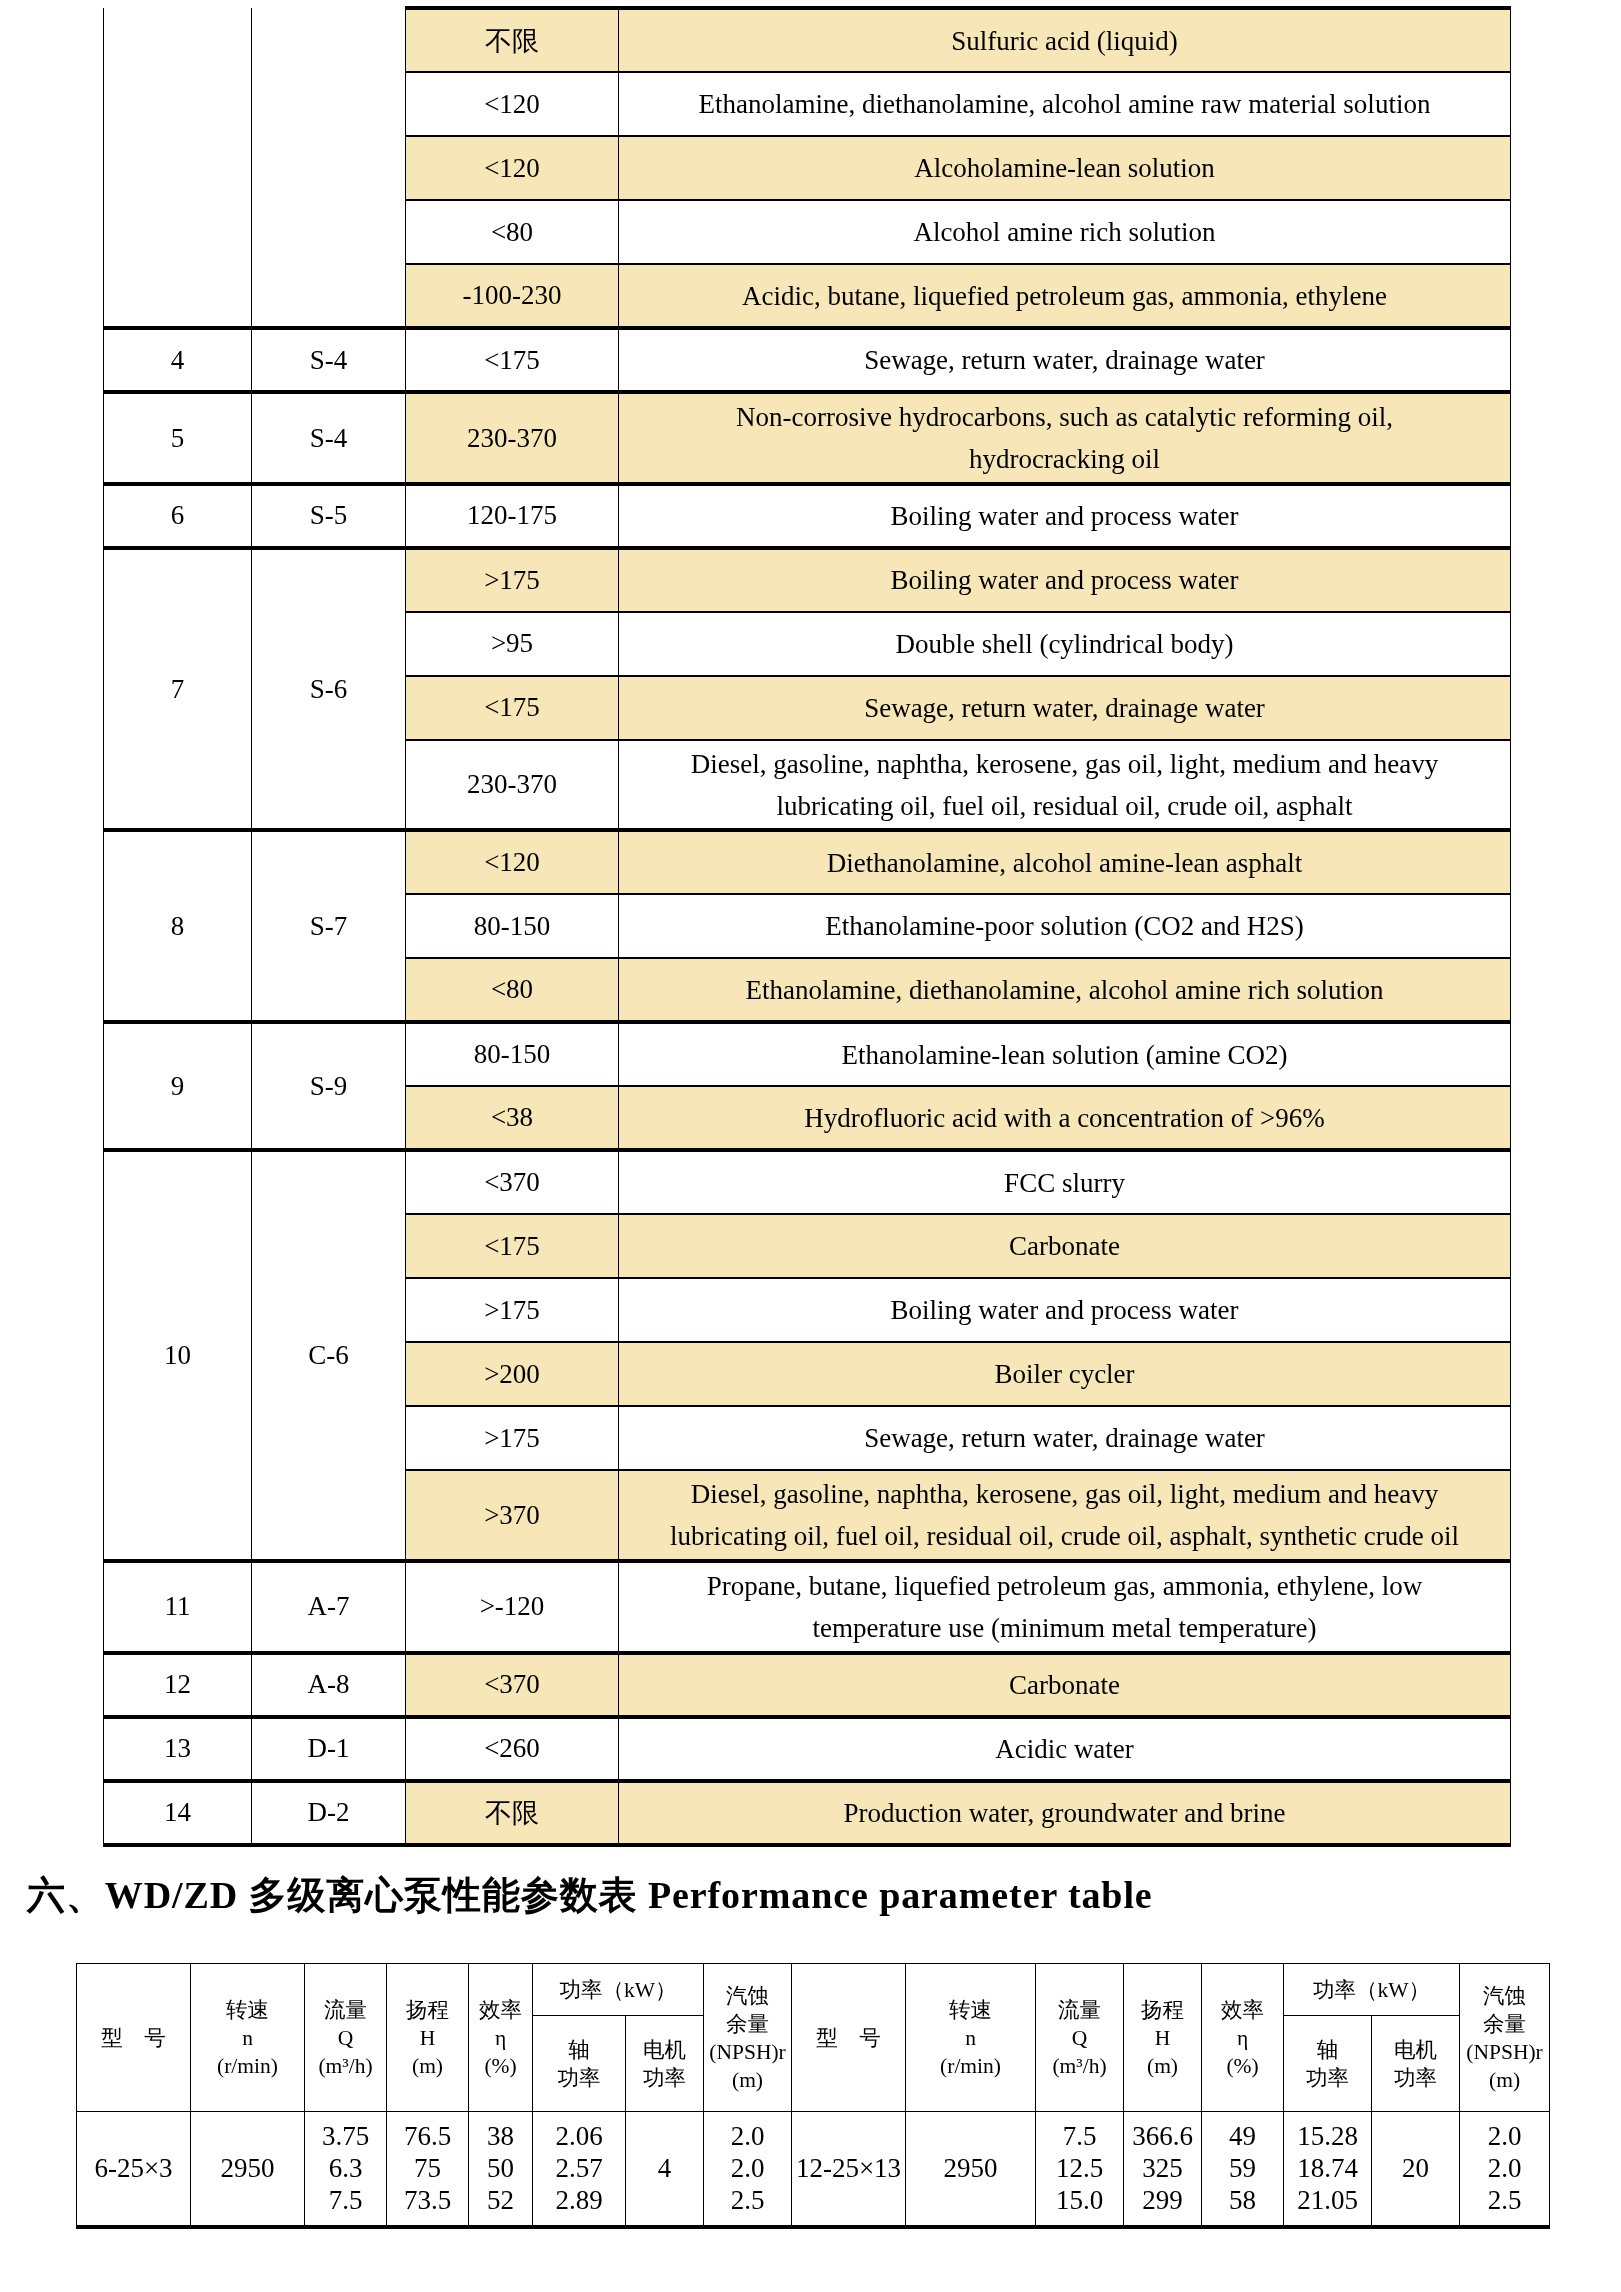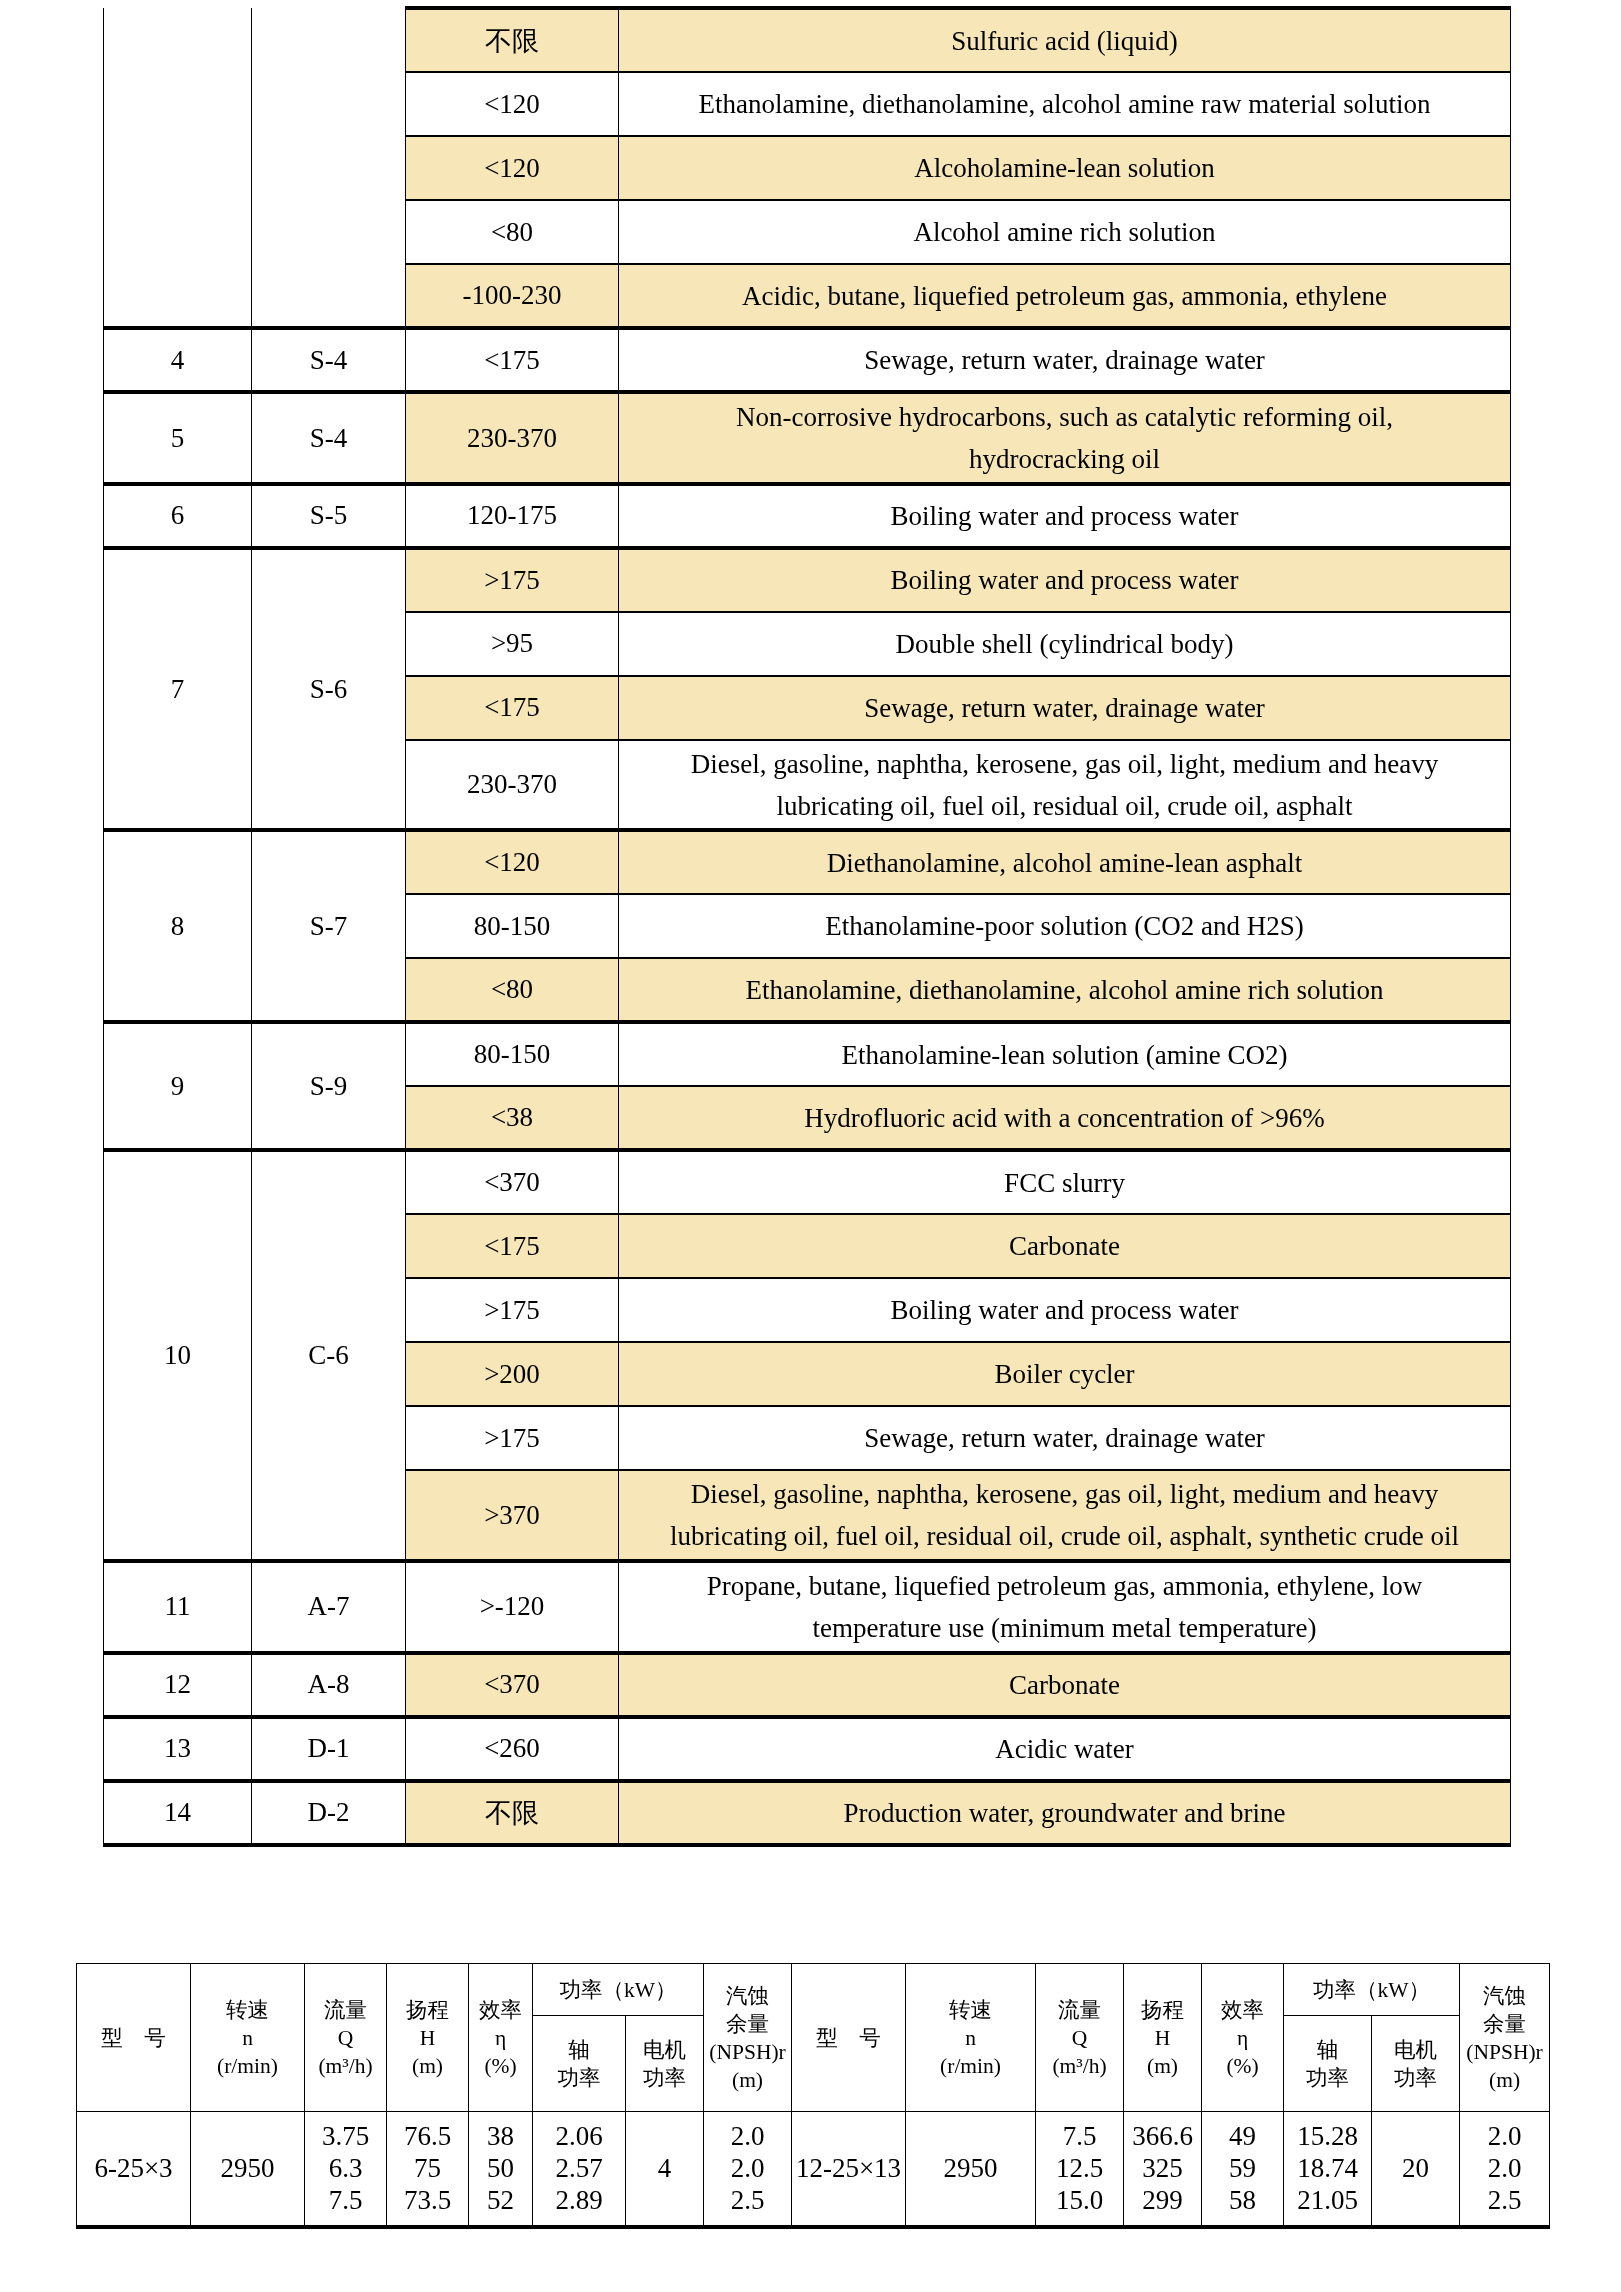--- a/index.html
+++ b/index.html
@@ -191,20 +191,21 @@
         </tr>
         <tr class="gstart">
           <td class="c-num">14</td>
           <td class="c-model">D-2</td>
           <td class="c-temp shaded">不限</td>
           <td class="c-desc shaded">Production water, groundwater and brine</td>
         </tr>
       </tbody>
   </table>
 
+  <div class="heading">六、WD/ZD 多级离心泵性能参数表 Performance parameter table</div>
 
   <table class="perf">
     <colgroup>
       <col style="width:114px">
         <col style="width:114px">
         <col style="width:82px">
         <col style="width:82px">
       <col style="width:64px">
         <col style="width:93px">
         <col style="width:78px">

